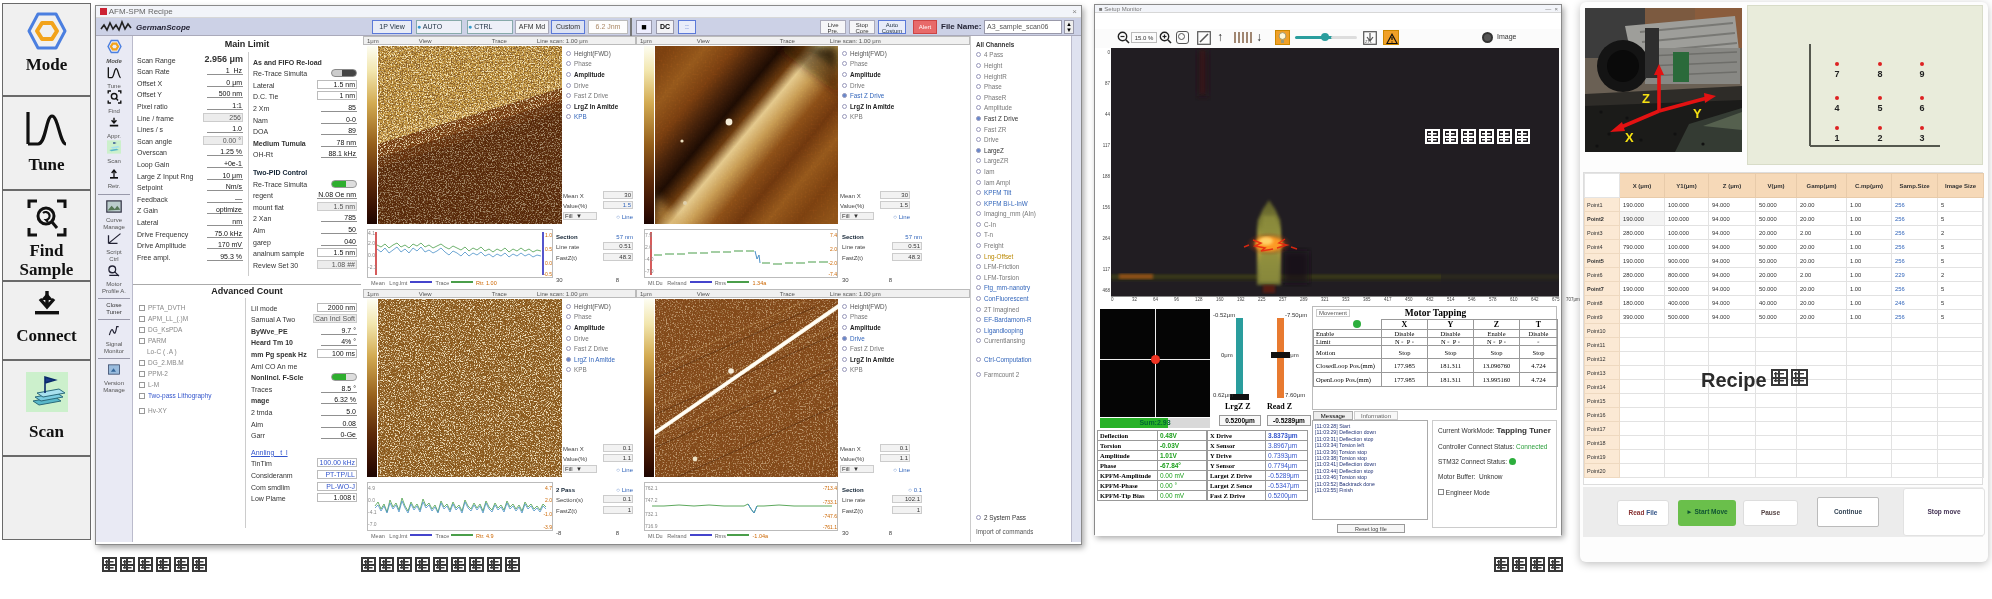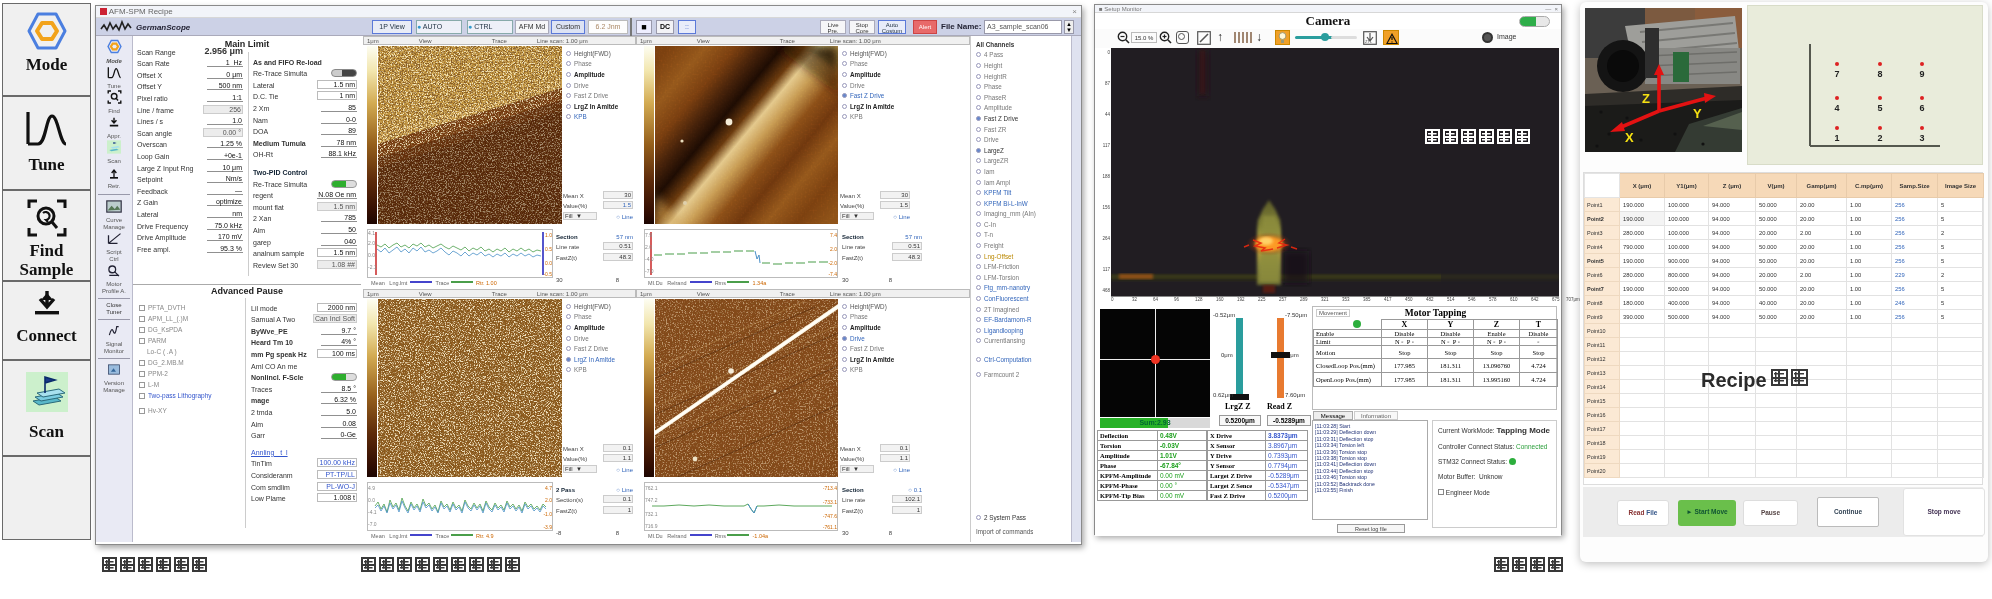--- a/index.html
+++ b/index.html
@@ -177,21 +177,21 @@
           <rect x="4" y="4" width="28" height="24" fill="#9bd" stroke="#346" stroke-width="2"></rect>
           <path d="M10 22 l7 -9 6 9" fill="#369"></path>
         </svg>
    <div class="t6">Version<br>Manage</div>
   </div>
  </div>
 
  <div class="abs" style="left:37px;top:30px;width:228px;height:506px;background:#fff" id="params">
   <div style="text-align:center;font-size:9px;font-weight:bold;color:#222;padding-top:3px">Main Limit</div>
   <div class="abs" style="left:115px;top:16px;width:1px;height:224px;background:#ccc"></div>
-  <div class="abs" id="parL" style="left:4px;top:8px;width:106px">
+  <div class="abs" id="parL" style="left:4px;top:16px;width:106px">
    <div class="pr">
           <span>Scan Range</span>
           <span style="font-size:9px;font-weight:bold">2.956 μm</span>
         </div>
    <div class="pr">
           <span>Scan Rate</span>
           <span class="pv">1 &nbsp;Hz</span>
         </div>
    <div class="pr">
           <span>Offset X</span>
@@ -324,21 +324,21 @@
    <div class="pr">
           <span>analnum sample</span>
           <span class="pb">1.5 nm</span>
         </div>
    <div class="pr">
           <span>Review Set 30</span>
           <span class="pg">1.08 ##</span>
         </div>
   </div>
   <div class="abs" style="left:0;top:248px;width:228px;height:1px;background:#aaa"></div>
-  <div class="abs" style="left:0;top:250px;width:228px;text-align:center;font-size:9px;font-weight:bold;color:#222">Advanced Pause</div>
+  <div class="abs" style="left:0;top:250px;width:228px;text-align:center;font-size:9px;font-weight:bold;color:#222">Advanced Count</div>
   <div class="abs" id="advL" style="left:6px;top:266px;width:100px">
    <div class="ck"><b></b>PFTA_DVTH</div>
    <div class="ck"><b></b>APM_LL_(.)M</div>
    <div class="ck"><b></b>DG_KsPDA</div>
    <div class="ck"><b></b>PARM</div>
    <div class="ck" style="padding-left:8px">Lo-C ( .A )</div>
    <div class="ck"><b></b>DG_2.MB.M</div>
    <div class="ck"><b></b>PPM-2</div>
    <div class="ck"><b></b>L-M</div>
    <div class="ck" style="color:#35c"><b></b>Two-pass Lithography</div>
@@ -824,24 +824,20 @@
   <div class="abs" style="left:5px;top:476px">
    <div class="chr" style="color:#333"><b></b>2 System Pass</div>
    <div class="chr" style="color:#555;margin-top:4px">Import of commands</div>
   </div>
  </div>
  <div class="abs" style="left:975px;top:30px;width:10px;height:506px;background:#dfe2f0;border-left:1px solid #bbc"></div>
 </div>
 
 <div class="abs win" id="camwin" style="left:1094px;top:4px;width:468px;height:531px">
  <div class="ttl" style="height:8px;font-size:6px;line-height:8px;color:#777">■ Setup Monitor<span style="float:right;padding-right:3px">—&nbsp;&nbsp;×</span></div>
- <div class="abs" style="left:0;top:8px;width:466px;height:16px;background:#fff">
-  <div class="serif" style="text-align:center;font-weight:bold;font-size:13px;color:#111;line-height:16px">Camera</div>
-  <div class="abs" style="left:424px;top:3px;width:31px;height:11px;border-radius:6px;background:linear-gradient(90deg,#2fae4a 0 55%,#e8e8e8 55%);border:1px solid #aaa"><span style="font-size:5px;color:#fff;padding-left:3px;line-height:9px">ON</span></div>
- </div>
  <div class="abs" style="left:0;top:24px;width:466px;height:19px;background:#fbfbfb">
   <svg class="abs" style="left:22px;top:2px" width="13" height="13" viewBox="0 0 13 13">
         <circle cx="5.5" cy="5.5" r="4.2" fill="none" stroke="#222" stroke-width="1.4"></circle>
         <line x1="8.8" y1="8.8" x2="12" y2="12" stroke="#222" stroke-width="1.6"></line>
         <line x1="3.5" y1="5.5" x2="7.5" y2="5.5" stroke="#222" stroke-width="1.2"></line>
       </svg>
   <div class="abs" style="left:36px;top:3px;width:26px;height:11px;border:1px solid #bbb;font-size:6px;text-align:center;line-height:10px;color:#333">15.0 %</div>
   <svg class="abs" style="left:64px;top:2px" width="13" height="13" viewBox="0 0 13 13">
         <circle cx="5.5" cy="5.5" r="4.2" fill="none" stroke="#222" stroke-width="1.4"></circle>
         <line x1="8.8" y1="8.8" x2="12" y2="12" stroke="#222" stroke-width="1.6"></line>
@@ -1084,21 +1080,21 @@
    </tbody>
         </table>
   </div>
   <div class="abs" style="left:218px;top:107px;width:40px;height:9px;background:#eee;border:1px solid #aaa;font-size:6px;text-align:center;line-height:8px">Message</div>
   <div class="abs" style="left:259px;top:107px;width:44px;height:9px;background:#f8f8f8;border:1px solid #ccc;font-size:6px;text-align:center;line-height:8px;color:#666">Information</div>
   <div class="abs" style="left:217px;top:116px;width:116px;height:100px;border:1px solid #aaa;font-size:5.2px;color:#237;line-height:6.4px;padding:2px;overflow:hidden">
    [11:03:28] Start<br>[11:03:29] Deflection down<br>[11:03:31] Deflection stop<br>[11:03:34] Torsion left<br>[11:03:36] Torsion stop<br>[11:03:38] Torsion stop<br>[11:03:41] Deflection down<br>[11:03:44] Deflection stop<br>[11:03:46] Torsion stop<br>[11:03:52] Backtrack done<br>[11:03:55] Finish
   </div>
   <div class="abs" style="left:242px;top:220px;width:68px;height:9px;border:1px solid #999;background:#f6f6f6;font-size:5.5px;text-align:center;line-height:8px;color:#444">Reset log file</div>
   <div class="abs" style="left:337px;top:116px;width:125px;height:108px;border:1px solid #ccc;font-size:6.5px;color:#333">
-   <div style="padding:5px 0 0 5px">Current WorkMode: <b style="font-size:8px">Tapping Mode</b></div>
+   <div style="padding:5px 0 0 5px">Current WorkMode: <b style="font-size:8px">Tapping Tuner</b></div>
    <div style="padding:8px 0 0 5px">Controller Connect Status: <span style="color:#2a9e3a">Connected</span></div>
    <div style="padding:8px 0 0 5px">STM32 Connect Status: <span style="display:inline-block;width:7px;height:7px;border-radius:50%;background:#2cae3c;vertical-align:-1px"></span></div>
    <div style="padding:8px 0 0 5px">Motor Buffer:&nbsp; Unknow</div>
    <div style="padding:9px 0 0 5px"><span style="display:inline-block;width:6px;height:6px;border:1px solid #888"></span> Engineer Mode</div>
   </div>
  </div>
 </div>
 
 <div class="abs" id="recipe" style="left:1580px;top:2px;width:408px;height:560px;background:#fdfdfd;border-radius:6px;box-shadow:0 2px 8px rgba(0,0,0,.25)">
  <svg class="abs" style="left:5px;top:6px" width="157" height="144" viewBox="0 0 157 144">

